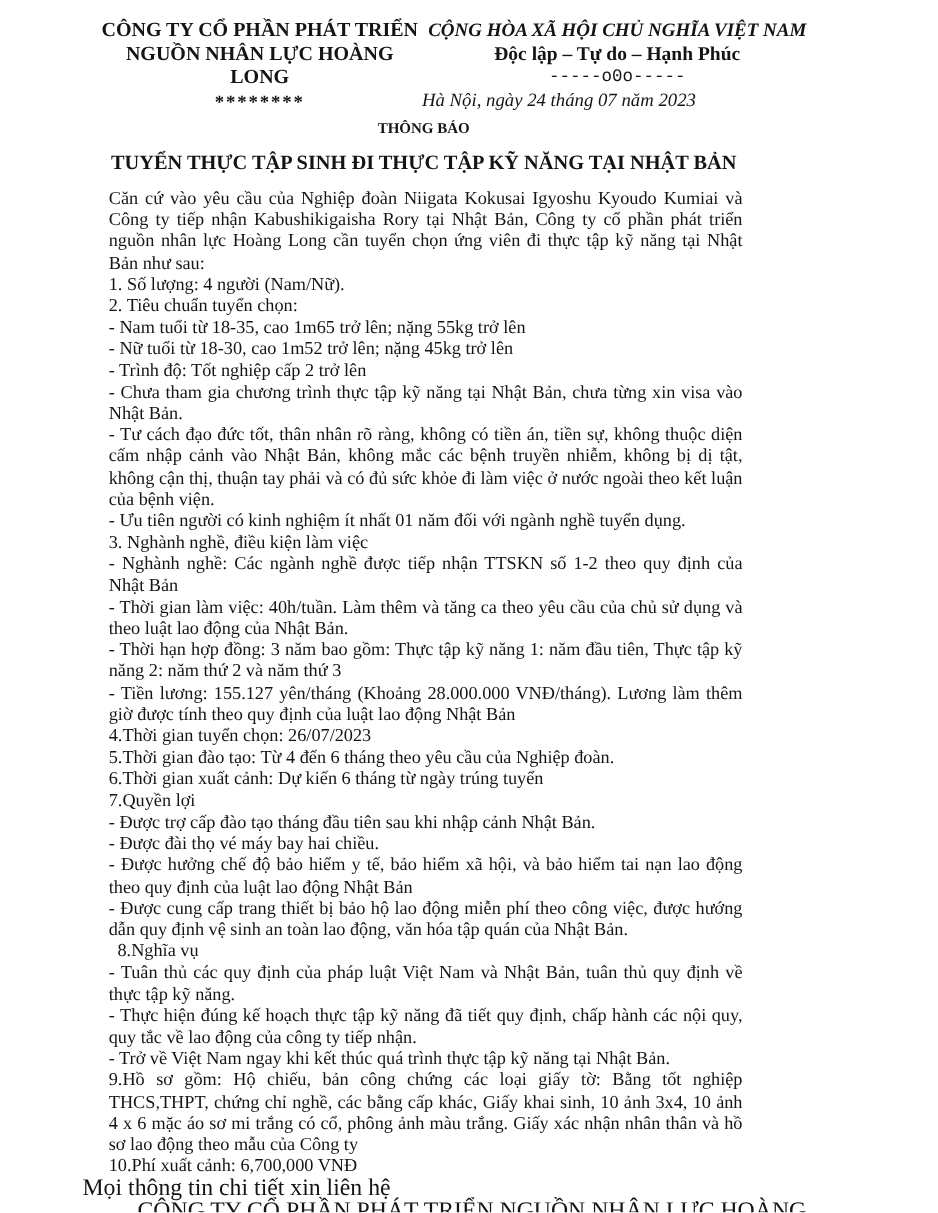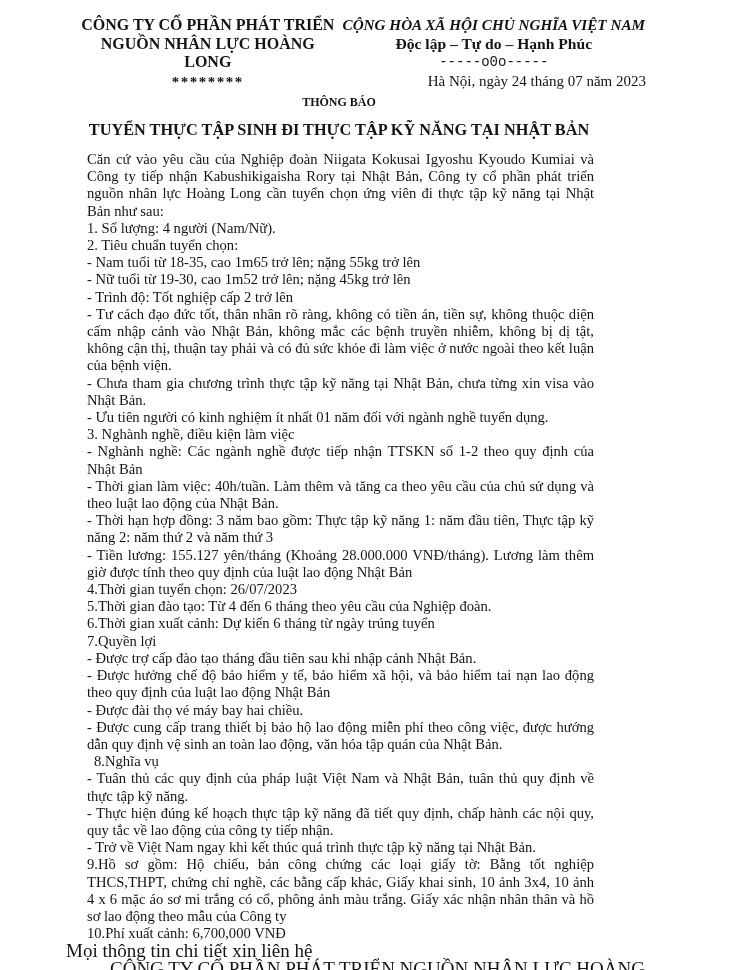--- a/index.html
+++ b/index.html
@@ -14,21 +14,21 @@
     padding-top: 16px;
     overflow: hidden;
   }
   .header { display: flex; justify-content: space-between; padding: 0 28px 0 78px; }
   .header-left { width: 270px; text-align: center; font-weight: bold; font-size: 16px; line-height: 18.5px; }
   .hl-stars { font-size: 15px; letter-spacing: 1.5px; margin-top: 1px; }
   .header-right { width: 325px; text-align: center; font-size: 15px; line-height: 18px; }
   .hr-line1 { font-weight: bold; font-size: 15.2px; font-style: italic; }
   .hr-line2 { font-weight: bold; font-size: 15.6px; margin-top: 1px; }
   .hr-sep  { font-size: 14px; font-family: Liberation Mono, monospace; }
-  .hr-date { font-size: 15px; text-align: right; padding-right: 4px; margin-top: 1px; }
+  .hr-date { font-style: italic; font-size: 15px; text-align: left; padding-right: 4px; margin-top: 1px; }
   .title    { text-align: center; font-weight: bold; font-size: 12px; margin-top: 4px; }
   .subtitle { text-align: center; font-weight: bold; font-size: 16.3px; margin-top: 10px; }
   .bodytext { margin: 11px 84px 0 87px; font-size: 14.6px; line-height: 17.2px; text-align: justify; }
   .para { margin: 0; }
   .para.indent { padding-left: 7px; }
   .contact { font-size: 19px; line-height: 17.2px; }
   .contact-intro   { margin-left: 66px; }
   .contact-company { margin-left: 110px; }
   .contact-address { margin-left: 110px; }
   .contact-phone   { margin-left: 110px; }
@@ -53,37 +53,37 @@
   </div>
 
   <div class="title">THÔNG BÁO</div>
   <div class="subtitle">TUYỂN THỰC TẬP SINH ĐI THỰC TẬP KỸ NĂNG TẠI NHẬT BẢN</div>
 
   <div class="bodytext" id="body-paragraphs">
       <div class="para">Căn cứ vào yêu cầu của Nghiệp đoàn Niigata Kokusai Igyoshu Kyoudo Kumiai và Công ty tiếp nhận Kabushikigaisha Rory tại Nhật Bản, Công ty cổ phần phát triển nguồn nhân lực Hoàng Long cần tuyển chọn ứng viên đi thực tập kỹ năng tại Nhật Bản như sau:</div>
       <div class="para">1. Số lượng: 4 người (Nam/Nữ).</div>
       <div class="para">2. Tiêu chuẩn tuyển chọn:</div>
       <div class="para">- Nam tuổi từ 18-35, cao 1m65 trở lên; nặng 55kg trở lên</div>
-      <div class="para">- Nữ tuổi từ 19-30, cao 1m52 trở lên; nặng 45kg trở lên</div>
+      <div class="para">- Nữ tuổi từ 18-30, cao 1m52 trở lên; nặng 45kg trở lên</div>
       <div class="para">- Trình độ: Tốt nghiệp cấp 2 trở lên</div>
+      <div class="para">- Chưa tham gia chương trình thực tập kỹ năng tại Nhật Bản, chưa từng xin visa vào Nhật Bản.</div>
       <div class="para">- Tư cách đạo đức tốt, thân nhân rõ ràng, không có tiền án, tiền sự, không thuộc diện cấm nhập cảnh vào Nhật Bản, không mắc các bệnh truyền nhiễm, không bị dị tật, không cận thị, thuận tay phải và có đủ sức khỏe đi làm việc ở nước ngoài theo kết luận của bệnh viện.</div>
-      <div class="para">- Chưa tham gia chương trình thực tập kỹ năng tại Nhật Bản, chưa từng xin visa vào Nhật Bản.</div>
       <div class="para">- Ưu tiên người có kinh nghiệm ít nhất 01 năm đối với ngành nghề tuyển dụng.</div>
       <div class="para">3. Nghành nghề, điều kiện làm việc</div>
       <div class="para">- Nghành nghề: Các ngành nghề được tiếp nhận TTSKN số 1-2 theo quy định của Nhật Bản</div>
       <div class="para">- Thời gian làm việc: 40h/tuần. Làm thêm và tăng ca theo yêu cầu của chủ sử dụng và theo luật lao động của Nhật Bản.</div>
       <div class="para">- Thời hạn hợp đồng: 3 năm bao gồm: Thực tập kỹ năng 1: năm đầu tiên, Thực tập kỹ năng 2: năm thứ 2 và năm thứ 3</div>
       <div class="para">- Tiền lương: 155.127 yên/tháng (Khoảng 28.000.000 VNĐ/tháng). Lương làm thêm giờ được tính theo quy định của luật lao động Nhật Bản</div>
       <div class="para">4.Thời gian tuyển chọn: 26/07/2023</div>
       <div class="para">5.Thời gian đào tạo: Từ 4 đến 6 tháng theo yêu cầu của Nghiệp đoàn.</div>
       <div class="para">6.Thời gian xuất cảnh: Dự kiến 6 tháng từ ngày trúng tuyển</div>
       <div class="para">7.Quyền lợi</div>
       <div class="para">- Được trợ cấp đào tạo tháng đầu tiên sau khi nhập cảnh Nhật Bản.</div>
+      <div class="para">- Được đài thọ vé máy bay hai chiều.</div>
       <div class="para">- Được hưởng chế độ bảo hiểm y tế, bảo hiểm xã hội, và bảo hiểm tai nạn lao động theo quy định của luật lao động Nhật Bản</div>
-      <div class="para">- Được đài thọ vé máy bay hai chiều.</div>
       <div class="para">- Được cung cấp trang thiết bị bảo hộ lao động miễn phí theo công việc, được hướng dẫn quy định vệ sinh an toàn lao động, văn hóa tập quán của Nhật Bản.</div>
       <div class="para indent">8.Nghĩa vụ</div>
       <div class="para">- Tuân thủ các quy định của pháp luật Việt Nam và Nhật Bản, tuân thủ quy định về thực tập kỹ năng.</div>
       <div class="para">- Thực hiện đúng kế hoạch thực tập kỹ năng đã tiết quy định, chấp hành các nội quy, quy tắc về lao động của công ty tiếp nhận.</div>
       <div class="para">- Trở về Việt Nam ngay khi kết thúc quá trình thực tập kỹ năng tại Nhật Bản.</div>
       <div class="para">9.Hồ sơ gồm: Hộ chiếu, bản công chứng các loại giấy tờ: Bằng tốt nghiệp THCS,THPT, chứng chỉ nghề, các bằng cấp khác, Giấy khai sinh, 10 ảnh 3x4, 10 ảnh 4 x 6 mặc áo sơ mi trắng có cổ, phông ảnh màu trắng. Giấy xác nhận nhân thân và hồ sơ lao động theo mẫu của Công ty</div>
       <div class="para">10.Phí xuất cảnh: 6,700,000 VNĐ</div>
     </div>
 
   <div class="contact">

